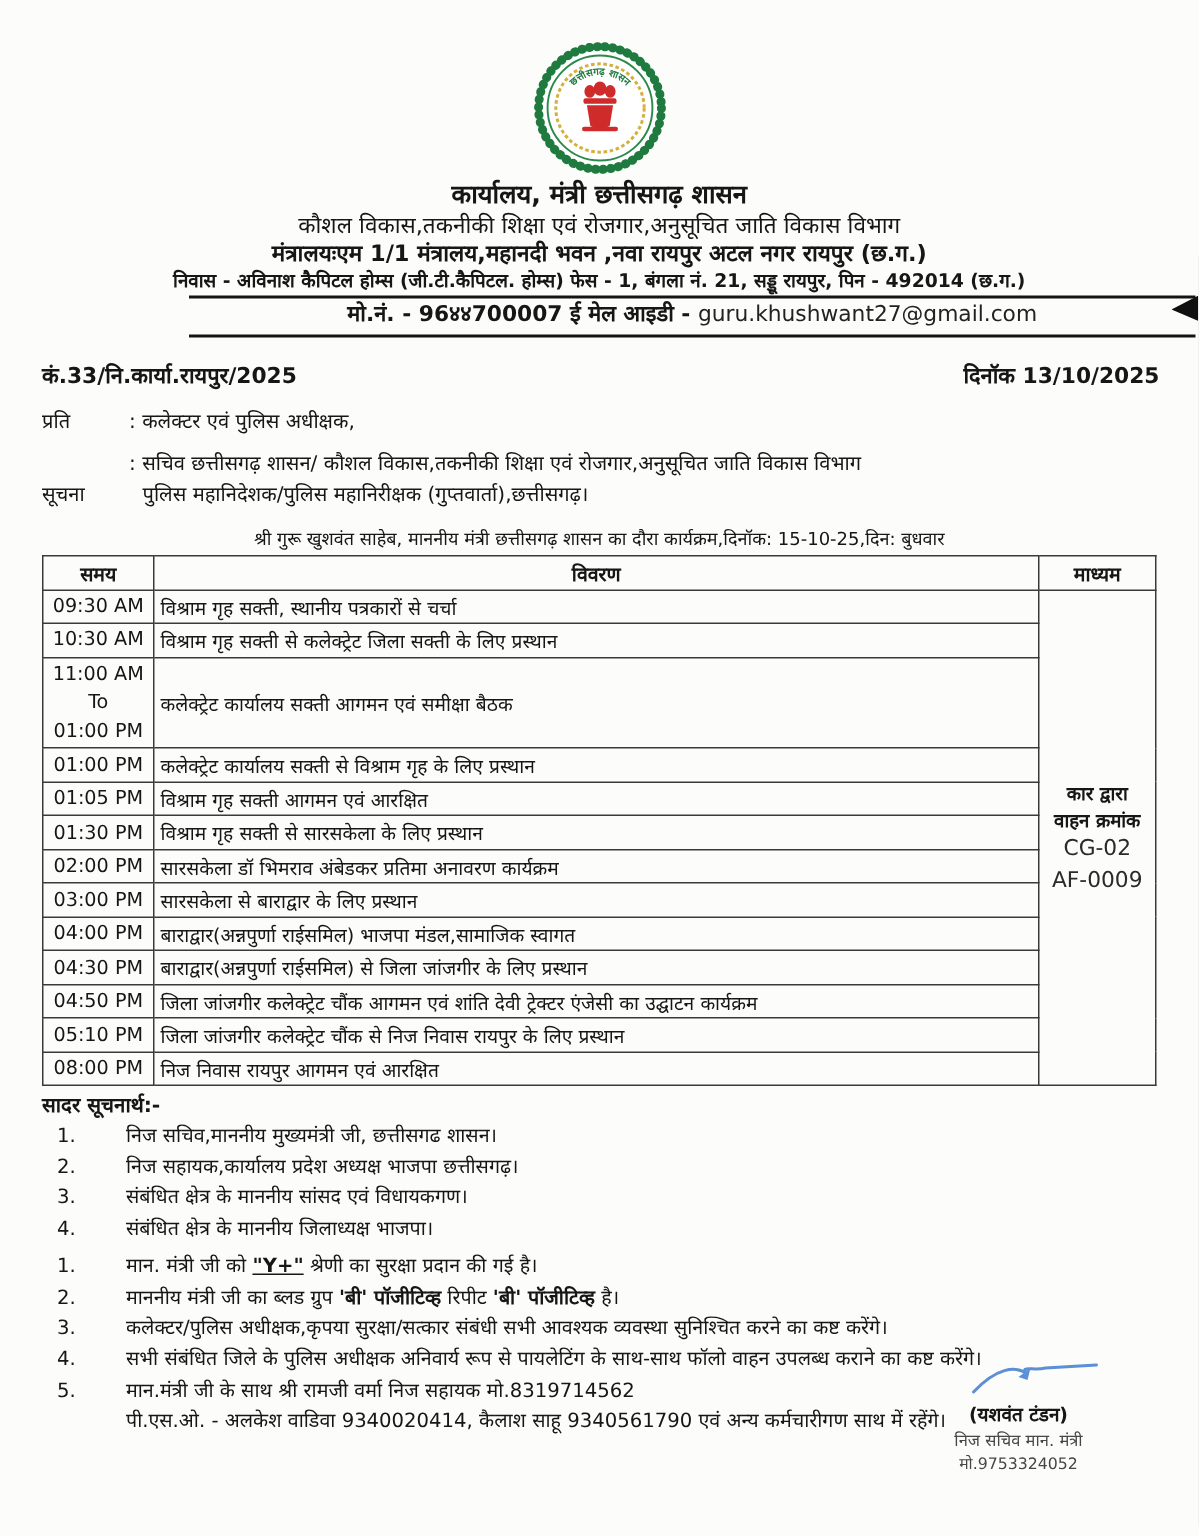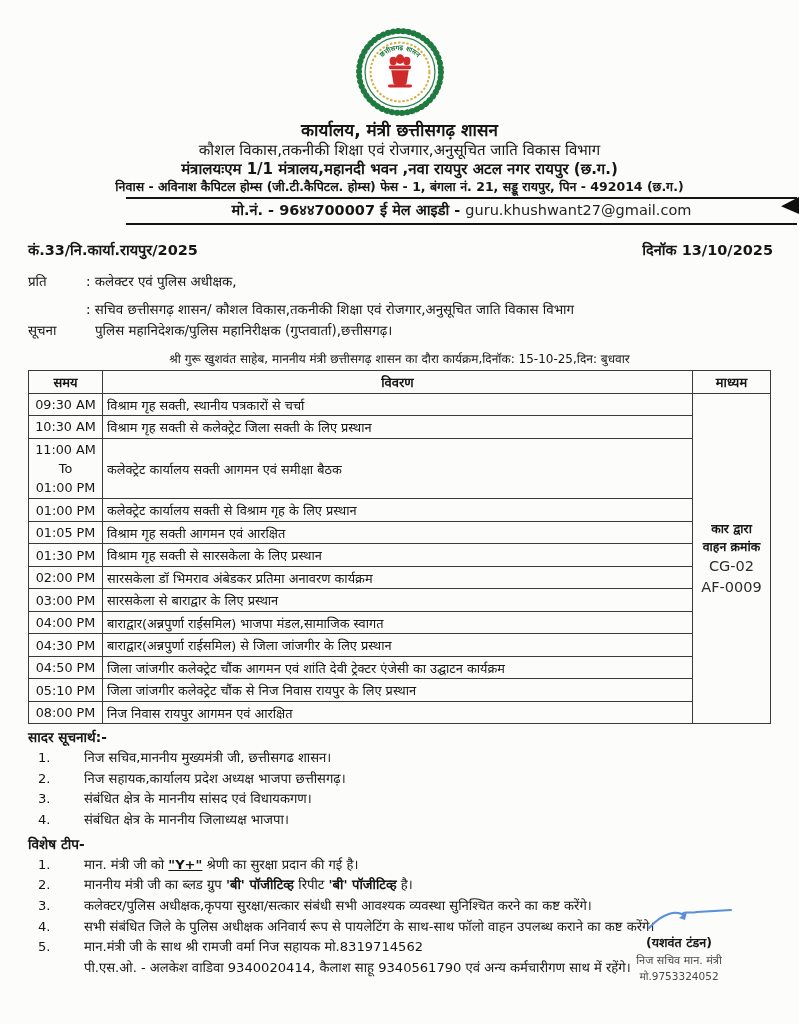--- a/index.html
+++ b/index.html
@@ -212,21 +212,20 @@
           <span class="note-txt"><span>संबंधित क्षेत्र के माननीय सांसद एवं विधायकगण।</span></span>
         </div>
         <div class="note-row">
           <span class="note-num">4.</span>
           <span class="note-txt"><span>संबंधित क्षेत्र के माननीय जिलाध्यक्ष भाजपा।</span></span>
         </div>
       </div>
   </div>
 
   <div class="notes">
-    <div class="notes-heading">विशेष टीप-</div>
     <div id="vishesh-list">
         <div class="note-row">
           <span class="note-num">1.</span>
           <span class="note-txt"><span>मान. मंत्री जी को </span><u>"Y+"</u><span> श्रेणी का सुरक्षा प्रदान की गई है।</span></span>
         </div>
         <div class="note-row">
           <span class="note-num">2.</span>
           <span class="note-txt"><span>माननीय मंत्री जी का ब्लड ग्रुप </span><b>'बी' पॉजीटिव्ह</b><span> रिपीट </span><b>'बी' पॉजीटिव्ह</b><span> है।</span></span>
         </div>
         <div class="note-row">

